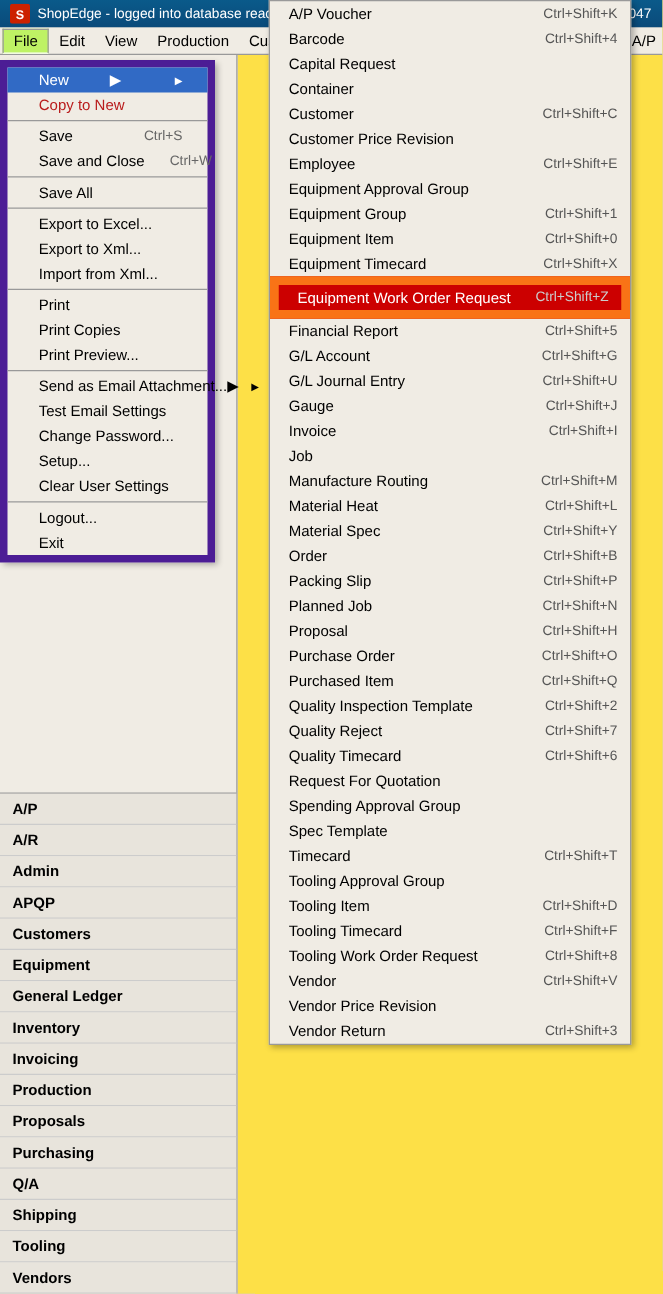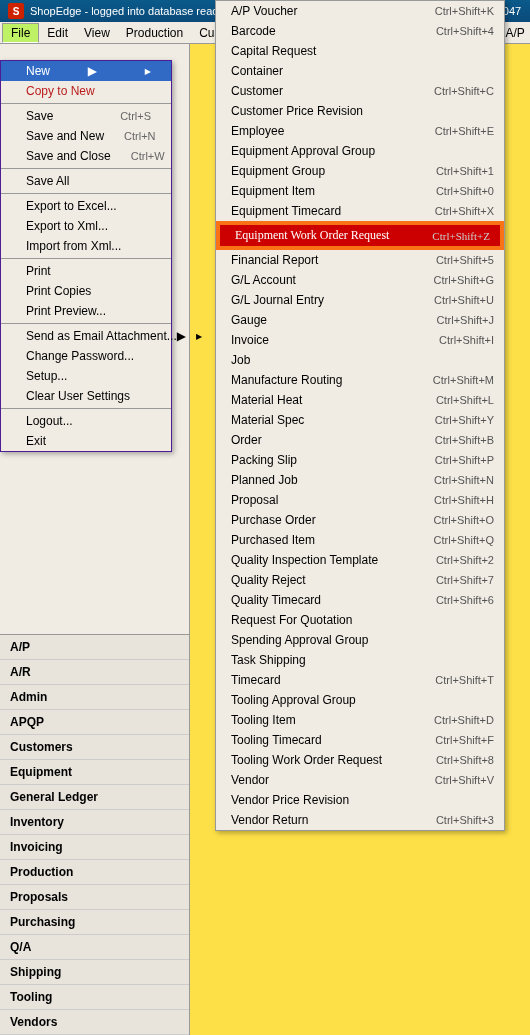--- a/index.html
+++ b/index.html
@@ -60,25 +60,25 @@
       background: #f0ece4;
       border-right: 1px solid #999;
       display: flex;
       flex-direction: column;
       position: relative;
     }
 
     
     .file-menu-dropdown {
       position: absolute;
-      top: 16px;
+      top: 4px;
       left: 0;
       width: 172px;
       background: #f0ece4;
-      border: 1px solid #4c1d95;
+      border: 6px solid #4c1d95;
       box-shadow: 2px 2px 5px rgba(0,0,0,0.3);
       z-index: 100;
     }
     .file-menu-item {
       padding: 3px 20px 3px 25px;
       cursor: pointer;
       display: flex;
       justify-content: space-between;
       align-items: center;
       color: #000;
@@ -124,22 +124,21 @@
       display: flex;
       justify-content: space-between;
       align-items: center;
       color: #000;
       font-size: 12px;
       white-space: nowrap;
     }
     .new-submenu-item.highlighted {
       background: #cc0000;
       color: white;
-      border: 4px solid #f97316;
-      font-family: Liberation Serif, serif;
+      border: 7px solid #f97316;
     }
     .new-submenu-item .shortcut {
       color: #555;
       font-size: 11px;
     }
     .new-submenu-item:hover .shortcut,
     .new-submenu-item.highlighted .shortcut {
       color: #ccc;
     }
 
@@ -320,24 +319,20 @@
       </div>
       <div class="file-menu-item grayed">
         <span>Copy to New</span>
       </div>
       <div class="file-menu-separator"></div>
       <div class="file-menu-item">
         <span>Save</span>
         <span class="shortcut">Ctrl+S</span>
       </div>
       <div class="file-menu-item">
-        <span>Save and New</span>
-        <span class="shortcut">Ctrl+N</span>
-      </div>
-      <div class="file-menu-item">
         <span>Save and Close</span>
         <span class="shortcut">Ctrl+W</span>
       </div>
       <div class="file-menu-separator"></div>
       <div class="file-menu-item">
         <span>Save All</span>
       </div>
       <div class="file-menu-separator"></div>
       <div class="file-menu-item">
         <span>Export to Excel...</span>
@@ -357,20 +352,23 @@
       </div>
       <div class="file-menu-item">
         <span>Print Preview...</span>
       </div>
       <div class="file-menu-separator"></div>
       <div class="file-menu-item has-arrow">
         <span>Send as Email Attachment...</span>
         <span>▶</span>
       </div>
       <div class="file-menu-item">
+        <span>Test Email Settings</span>
+      </div>
+      <div class="file-menu-item">
         <span>Change Password...</span>
       </div>
       <div class="file-menu-item">
         <span>Setup...</span>
       </div>
       <div class="file-menu-item">
         <span>Clear User Settings</span>
       </div>
       <div class="file-menu-separator"></div>
       <div class="file-menu-item">
@@ -507,21 +505,21 @@
       </div>
       <div class="new-submenu-item">
         <span>Request For Quotation</span>
         <span class="shortcut"></span>
       </div>
       <div class="new-submenu-item">
         <span>Spending Approval Group</span>
         <span class="shortcut"></span>
       </div>
       <div class="new-submenu-item">
-        <span>Task Shipping</span>
+        <span>Spec Template</span>
         <span class="shortcut"></span>
       </div>
       <div class="new-submenu-item">
         <span>Timecard</span>
         <span class="shortcut">Ctrl+Shift+T</span>
       </div>
       <div class="new-submenu-item">
         <span>Tooling Approval Group</span>
         <span class="shortcut"></span>
       </div>

